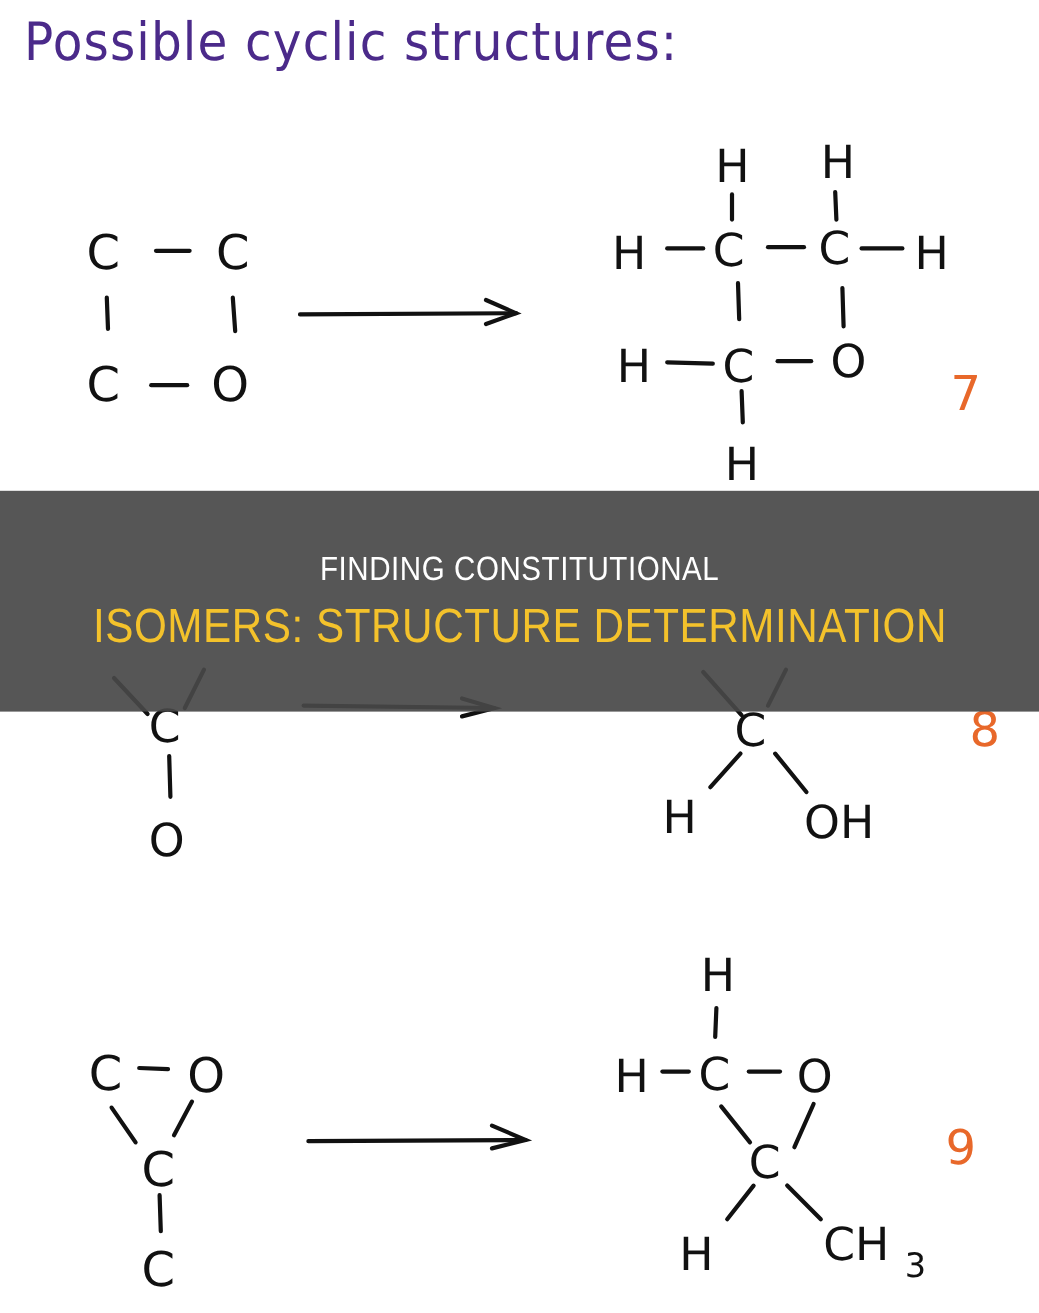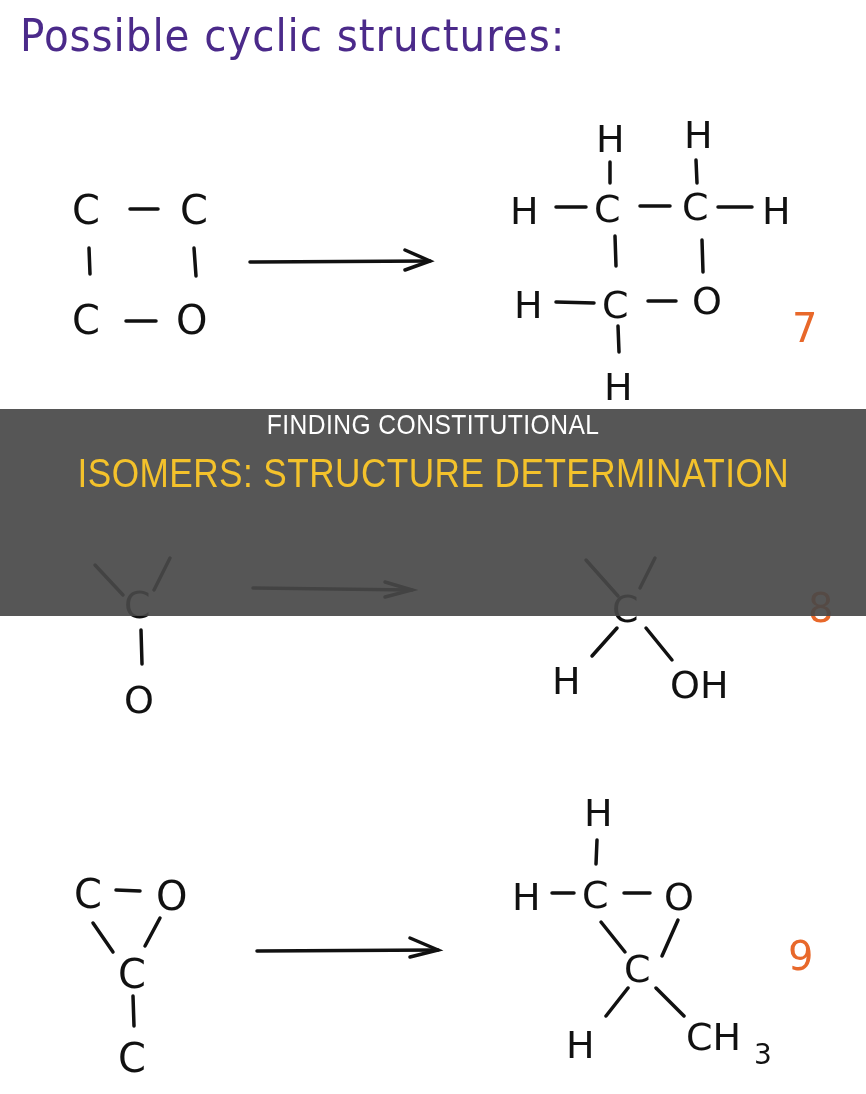--- a/index.html
+++ b/index.html
@@ -6,23 +6,23 @@
   body { width: 866px; height: 1094px; position: relative; overflow: hidden; }
   .title {
     position: absolute; left: 20px; top: 10px;
     font-family: "DejaVu Sans", sans-serif;
     font-size: 44px; color: #4b2a8a; letter-spacing: 1px; transform: scaleX(0.92); transform-origin: left;
   }
   svg.diagram { position: absolute; left: 0; top: 0; width: 866px; height: 1094px; }
   svg text { font-family: "DejaVu Sans", sans-serif; fill: #111; }
   .num { fill: #e8682a !important; }
   .overlay {
-    position: absolute; left: 0; top: 409px; width: 866px; height: 207px;
+    position: absolute; left: 0; top: 409px; width: 866px; height: 184px;
     background: rgba(72,72,72,0.92);
-    display: flex; flex-direction: column; align-items: center; 
+    display: flex; flex-direction: column; align-items: center; justify-content: center;
   }
   .overlay .line1 {
     font-family: "Liberation Sans", sans-serif; font-size: 28px; color: #ffffff;
     letter-spacing: 0.5px; transform: scaleX(0.88);
   }
   .overlay .line2 {
     font-family: "Liberation Sans", sans-serif; font-size: 40px; color: #f4c22b;
     margin-top: 10px; letter-spacing: 0.5px; transform: scaleX(0.88);
   }
 </style>

